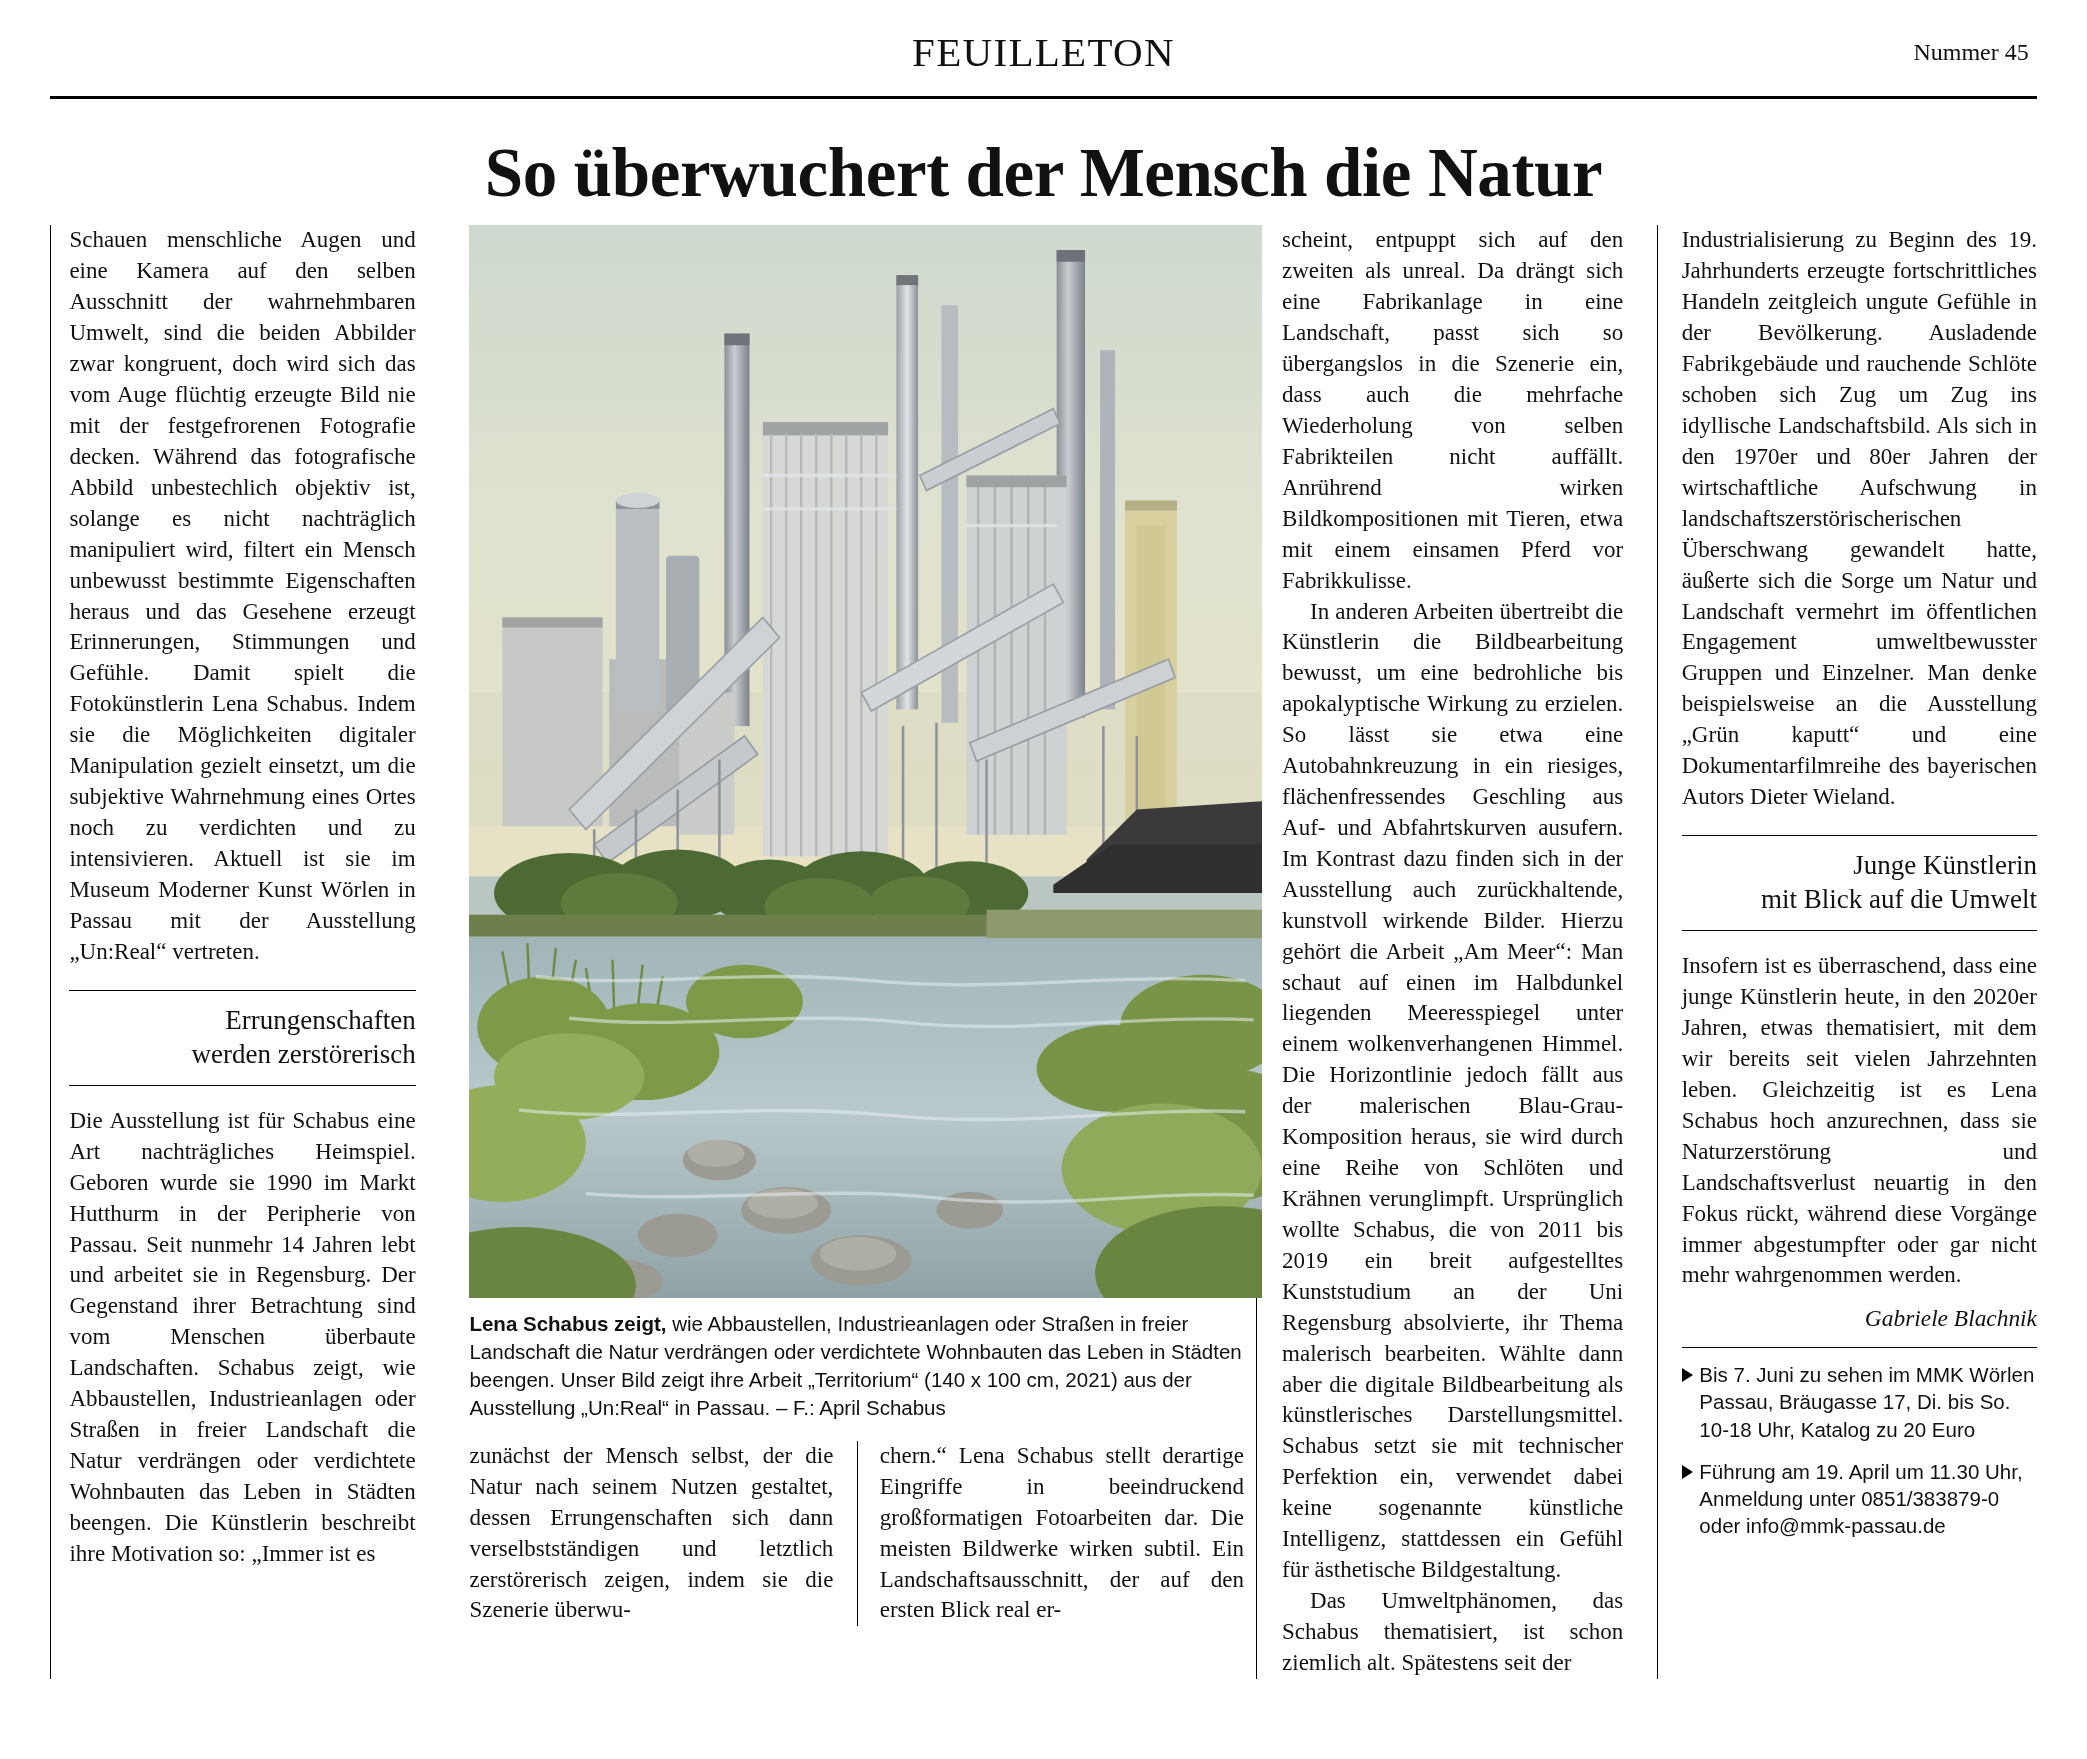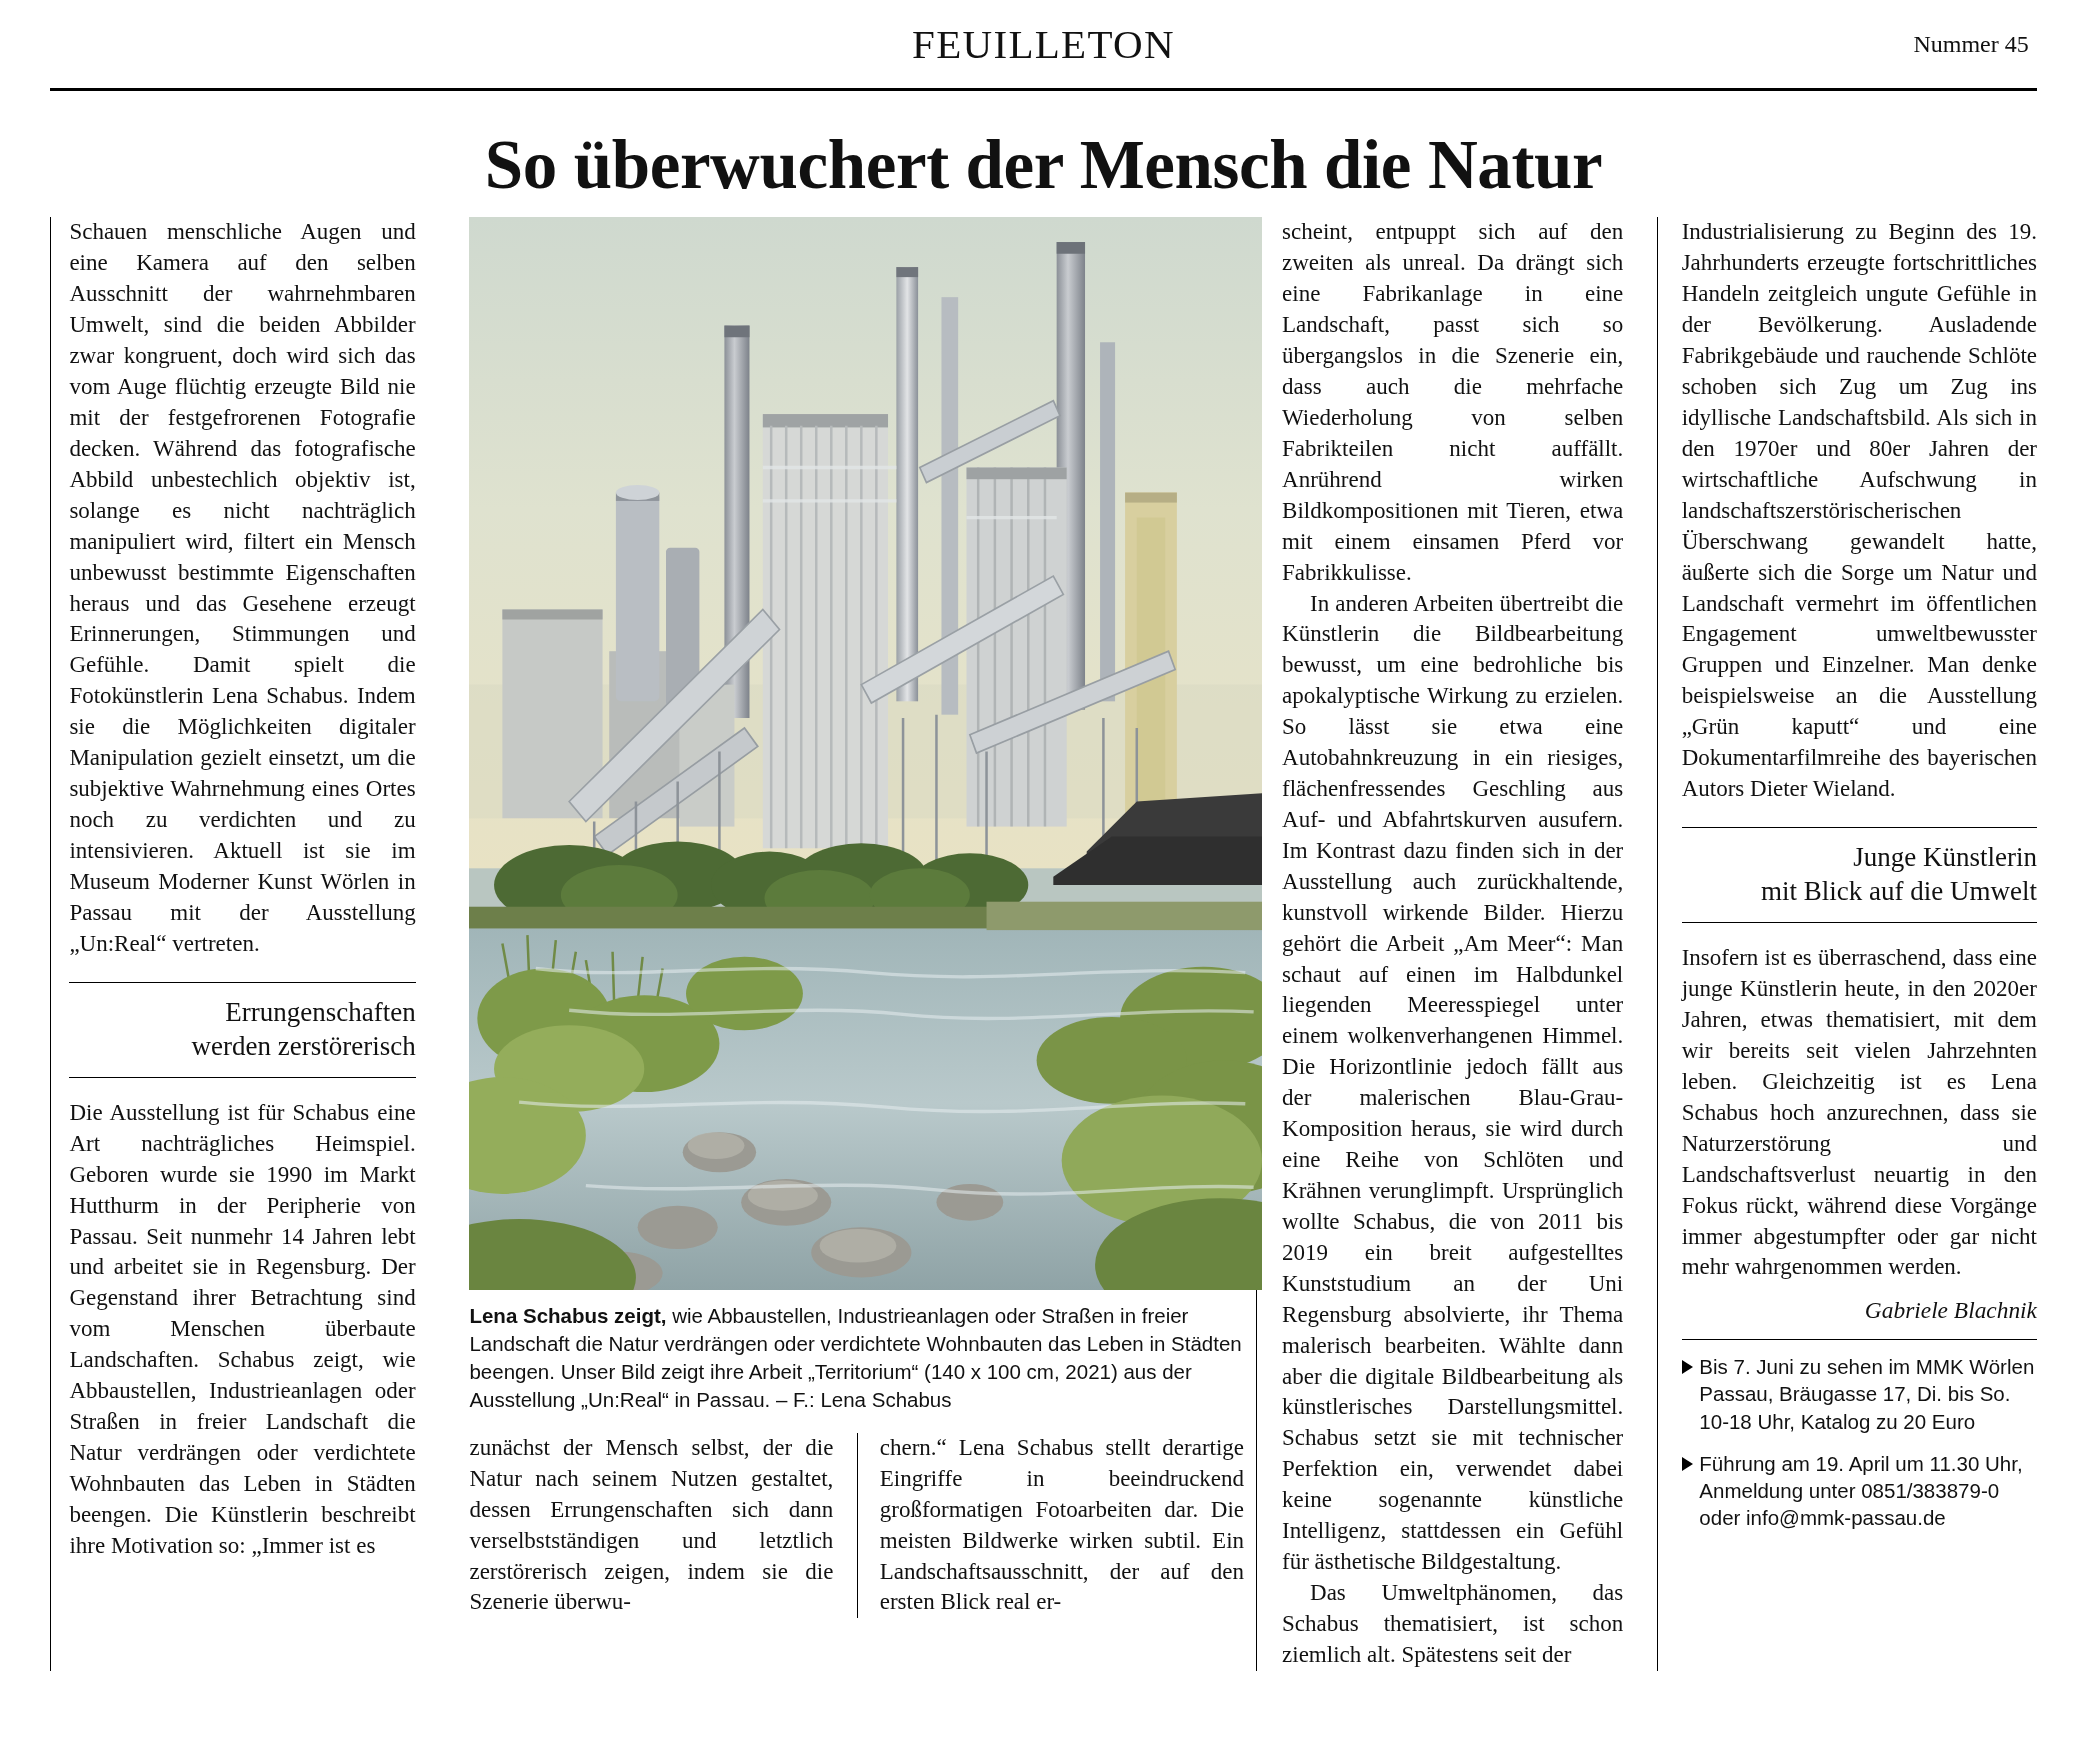--- a/index.html
+++ b/index.html
@@ -12,21 +12,21 @@
     height: 1759px;
     font-family: "Liberation Serif", serif;
     color: #111111;
     overflow: hidden;
   }
   .page {
     position: relative;
     width: 2087px;
     height: 1614px;
     box-sizing: border-box;
-    padding: 0 50px;
+    padding: 8px 50px;
   }
 
   
   .masthead {
     position: relative;
     height: 88px;
     display: flex;
     align-items: center;
     justify-content: center;
     border-bottom: 3.3px solid #000;
@@ -375,21 +375,21 @@
             </g>
 
             <g fill="#6a8540">
               <ellipse cx="60" cy="1270" rx="140" ry="70"></ellipse>
               <ellipse cx="900" cy="1255" rx="150" ry="80"></ellipse>
             </g>
           </svg>
         </div>
 
         <div class="caption">
-          <b>Lena Schabus zeigt,</b><span> wie Abbaustellen, Industrieanlagen oder Straßen in freier Landschaft die Natur verdrängen oder verdichtete Wohnbauten das Leben in Städten beengen. Unser Bild zeigt ihre Arbeit „Territorium“ (140 x 100 cm, 2021) aus der Ausstellung „Un:Real“ in Passau.</span> <span class="credit">– F.: Lena Schabus</span>
+          <b>Lena Schabus zeigt,</b><span> wie Abbaustellen, Industrieanlagen oder Straßen in freier Landschaft die Natur verdrängen oder verdichtete Wohnbauten das Leben in Städten beengen. Unser Bild zeigt ihre Arbeit „Territorium“ (140 x 100 cm, 2021) aus der Ausstellung „Un:Real“ in Passau.</span> <span class="credit">– F.: April Schabus</span>
         </div>
       </div>
 
       <div class="photo-under">
         <div class="pu-col left">
           <p class="body">zunächst der Mensch selbst, der die Natur nach seinem Nutzen gestaltet, dessen Errungenschaften sich dann verselbstständigen und letztlich zerstörerisch zeigen, indem sie die Szenerie überwu-</p>
         </div>
         <div class="pu-col right">
           <p class="body">chern.“ Lena Schabus stellt derartige Eingriffe in beeindruckend großformatigen Fotoarbeiten dar. Die meisten Bildwerke wirken subtil. Ein Landschaftsausschnitt, der auf den ersten Blick real er-</p>
         </div>

